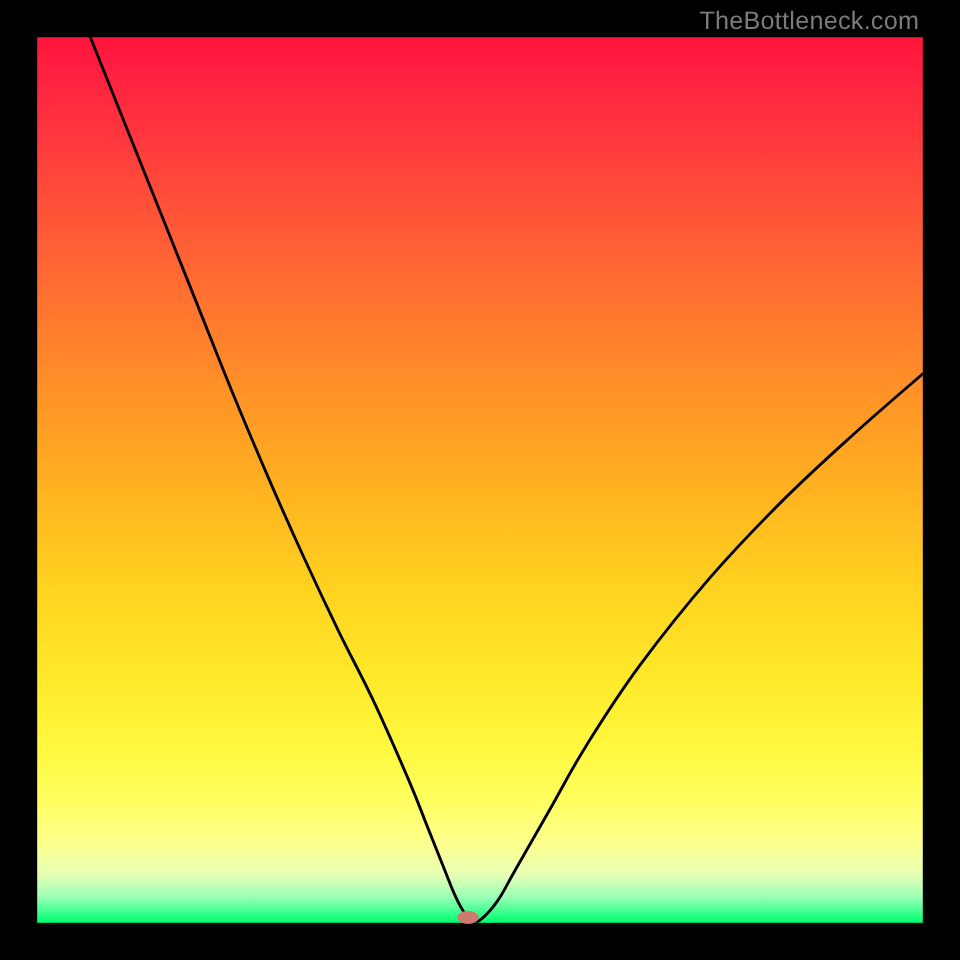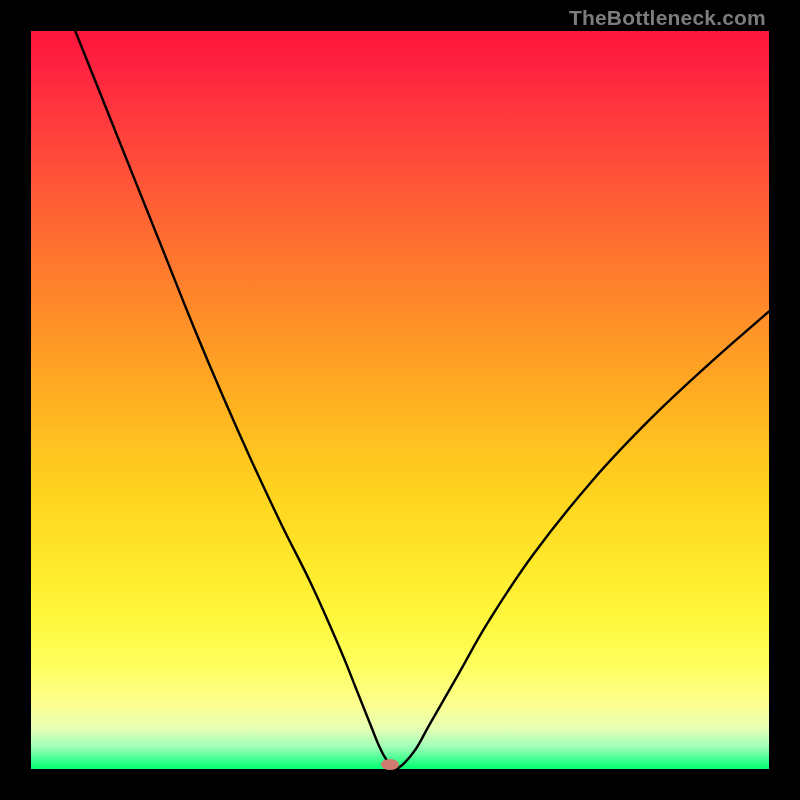--- a/index.html
+++ b/index.html
@@ -54,21 +54,21 @@
     background: #cf7a6f;
     border-radius: 50% / 50%;
   }
   .watermark {
     position: absolute;
     top: 6px;
     right: 34px;
     color: #7c7c7c;
     font-size: 21px;
     letter-spacing: 0.2px;
-    font-weight: 700;
+    font-weight: 400;
   }
 </style>
 </head>
 <body>
 
 <div class="frame">
 
   <div class="plot-area">
     <svg class="curve-svg" viewBox="0 0 738 738" preserveAspectRatio="none">
       <path id="curve-path" fill="none" stroke="#000" stroke-width="2.4" stroke-linecap="round" d="M 44.28 0.00 C 49.69 13.53, 62.98 46.74, 73.80 73.80 C 84.62 100.86, 92.50 120.54, 103.32 147.60 C 114.14 174.66, 122.02 194.34, 132.84 221.40 C 143.66 248.46, 151.54 268.82, 162.36 295.20 C 173.18 321.58, 181.06 340.28, 191.88 365.31 C 202.70 390.34, 210.58 408.05, 221.40 431.73 C 232.22 455.41, 240.10 472.14, 250.92 494.46 C 261.74 516.78, 269.62 530.50, 280.44 553.50 C 291.26 576.50, 301.84 600.98, 309.96 619.92 C 318.08 638.86, 319.31 643.29, 324.72 656.82 C 330.13 670.35, 335.42 683.57, 339.48 693.72 C 343.54 703.87, 344.15 706.08, 346.86 712.17 C 349.57 718.26, 351.53 722.60, 354.24 726.93 C 356.95 731.26, 358.91 734.16, 361.62 735.79 C 364.33 737.41, 364.94 738.76, 369.00 735.79 C 373.06 732.81, 378.35 727.26, 383.76 719.55 C 389.17 711.84, 390.40 707.93, 398.52 693.72 C 406.64 679.51, 417.22 661.00, 428.04 642.06 C 438.86 623.12, 444.03 612.05, 457.56 590.40 C 471.09 568.75, 482.90 549.69, 501.84 523.98 C 520.78 498.27, 539.23 475.21, 560.88 450.18 C 582.53 425.15, 598.27 409.10, 619.92 387.45 C 641.57 365.80, 657.31 351.72, 678.96 332.10 C 700.61 312.48, 727.18 289.91, 738.00 280.44"></path>

